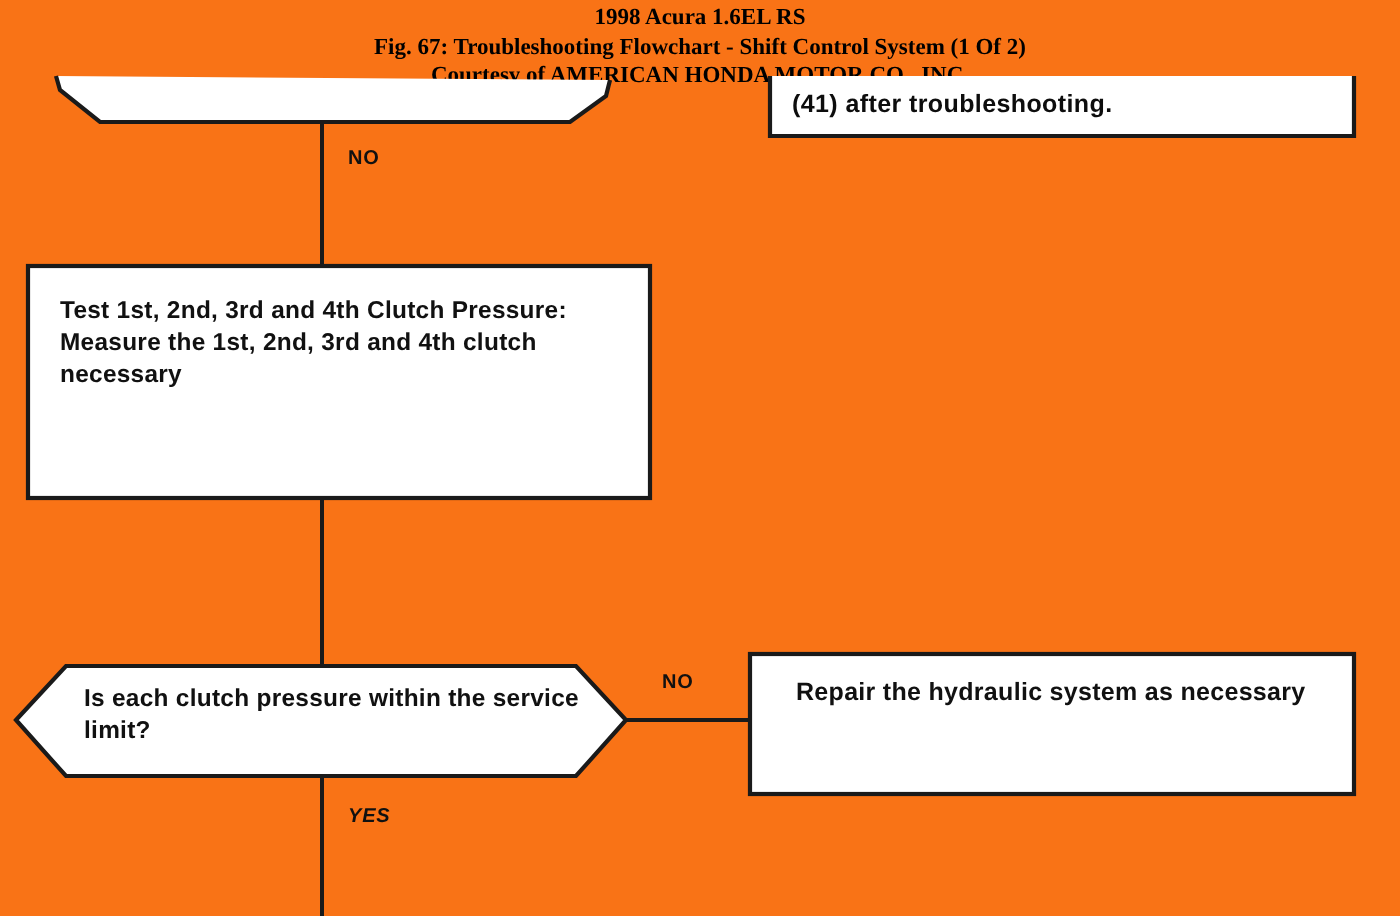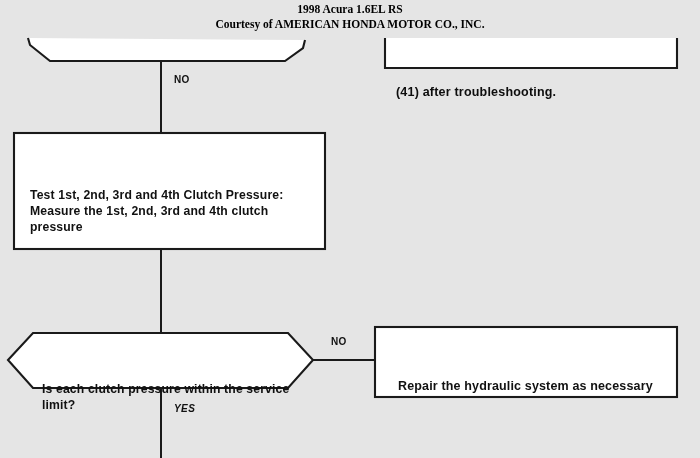--- a/index.html
+++ b/index.html
@@ -4,21 +4,21 @@
 <style>
   html, body {
     margin: 0;
     padding: 0;
     background: #ffffff;
   }
   #page {
     position: relative;
     width: 700px;
     height: 458px;
-    background: #e5e5e5;
+    background: #f97316;
     overflow: hidden;
     font-family: "Liberation Sans", sans-serif;
   }
 
   
   .header {
     position: absolute;
     left: 0;
     top: 2px;
     width: 700px;
@@ -55,21 +55,20 @@
 
   
   .node-text {
     position: absolute;
     font-family: "Liberation Sans", sans-serif;
     font-weight: bold;
     color: #111111;
     line-height: 1.30;
     letter-spacing: 0.15px;
     white-space: pre-line;
-    margin-top: 40px;
   }
 
   #top-right-text {
     left: 396px;
     top: 44px;
     width: 275px;
     font-size: 12.5px;
     color: #0d0d0d;
     letter-spacing: 0.2px;
   }
@@ -108,20 +107,21 @@
   #label-no-right  { left: 331px; top: 336px; }
   #label-yes       { left: 174px; top: 403px; font-style: italic; }
 </style>
 </head>
 <body>
 
 <div id="page">
 
   <div class="header">
     <div class="line1">1998 Acura 1.6EL RS</div>
+    <div class="line2">Fig. 67: Troubleshooting Flowchart - Shift Control System (1 Of 2)</div>
     <div class="line3">Courtesy of AMERICAN HONDA MOTOR CO., INC.</div>
   </div>
 
   <svg id="flow" viewBox="0 0 700 458">
 
     <g>
       <path class="shape" d="M 28,38 L 30,45 L 50,61 L 285,61 L 303,48 L 305,40"></path>
     </g>
 
     <g>
@@ -139,21 +139,21 @@
     <line class="connector" x1="313" y1="360" x2="375" y2="360"></line>
 
     <rect class="shape" x="375" y="327" width="302" height="70"></rect>
 
     <line class="connector" x1="161" y1="388" x2="161" y2="458"></line>
   </svg>
 
   <div class="node-text" id="top-right-text">(41) after troubleshooting.</div>
 
   <div class="node-text" id="test-clutch-text">Test 1st, 2nd, 3rd and 4th Clutch Pressure:
-Measure the 1st, 2nd, 3rd and 4th clutch pressure</div>
+Measure the 1st, 2nd, 3rd and 4th clutch necessary</div>
 
   <div class="node-text" id="repair-text">Repair the hydraulic system as necessary</div>
 
   <div class="node-text" id="decision-text">Is each clutch pressure within the service limit?</div>
 
   <div class="edge-label" id="label-no-top">NO</div>
 
   <div class="edge-label" id="label-no-right">NO</div>
 
   <div class="edge-label" id="label-yes">YES</div>

